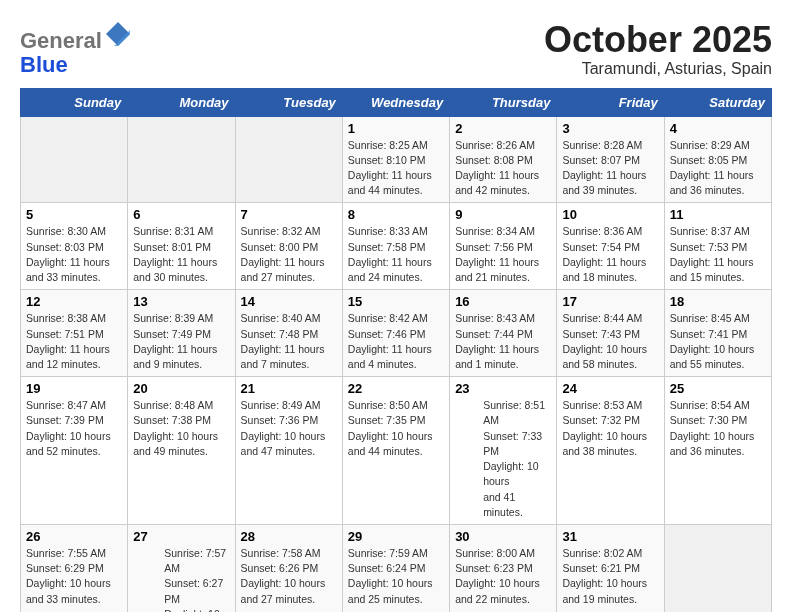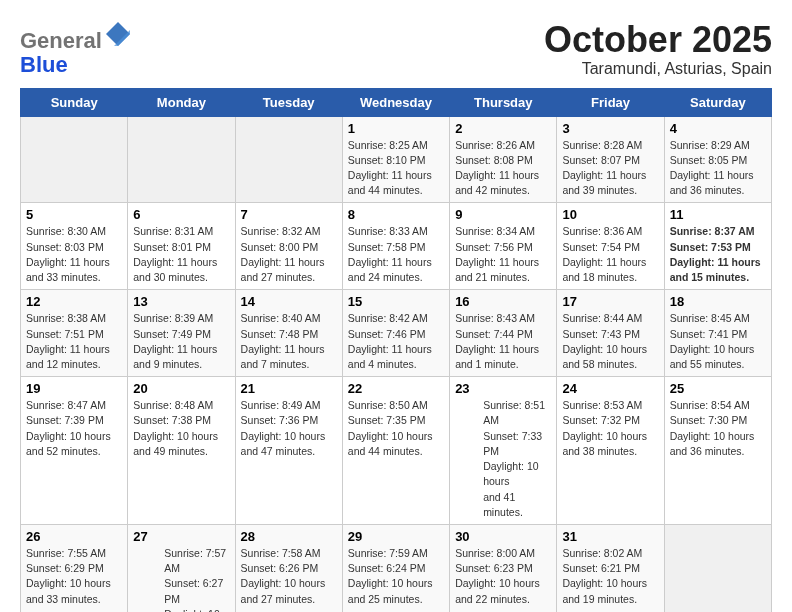--- a/index.html
+++ b/index.html
@@ -47,25 +47,26 @@
       color: #333;
     }
     table {
       width: 100%;
       border-collapse: collapse;
       font-size: 11px;
     }
     thead tr th {
       background-color: #2a5caa;
       color: #fff;
-      text-align: center;
+      text-align: right;
       padding: 6px 6px;
       font-size: 13px;
       font-weight: bold;
       border: 1px solid #2a5caa;
+      font-style: italic;
     }
     tbody tr td {
       vertical-align: top;
       border: 1px solid #ccc;
       padding: 4px 5px;
       min-height: 80px;
       height: 85px;
       width: 14.28%;
     }
     tbody tr:nth-child(odd) td {
@@ -196,21 +197,21 @@
         </td>
         <td>
           <span class="day-number">10</span>
           <div class="day-info" style="white-space: pre-line;">Sunrise: 8:36 AM
 Sunset: 7:54 PM
 Daylight: 11 hours
 and 18 minutes.</div>
         </td>
         <td>
           <span class="day-number">11</span>
-          <div class="day-info" style="white-space: pre-line; font-weight: bold;">Sunrise: 8:37 AM
+          <div class="day-info" style="white-space: pre-line;">Sunrise: 8:37 AM
 Sunset: 7:53 PM
 Daylight: 11 hours
 and 15 minutes.</div>
         </td>
       </tr>
       <tr>
         <td>
           <span class="day-number">12</span>
           <div class="day-info" style="white-space: pre-line;">Sunrise: 8:38 AM
 Sunset: 7:51 PM

